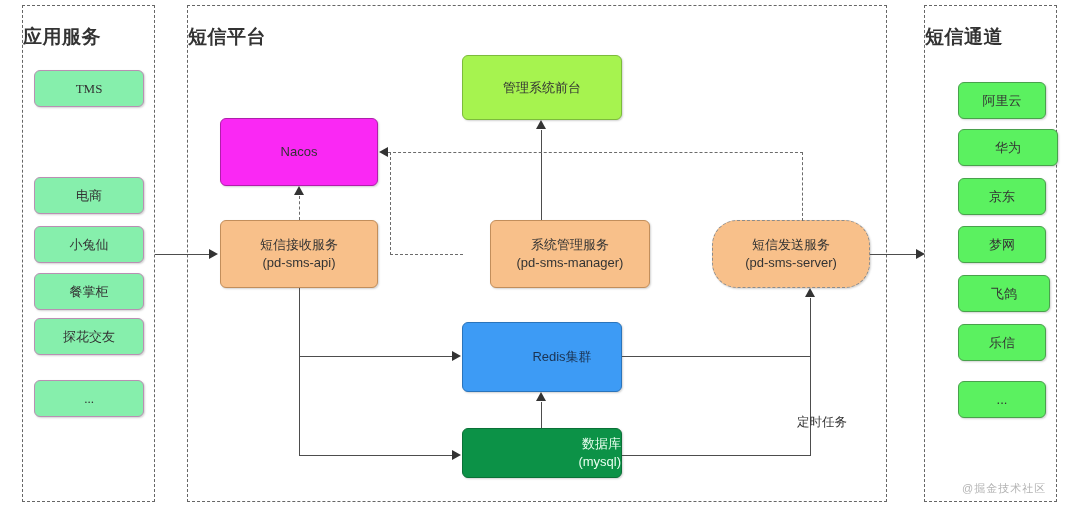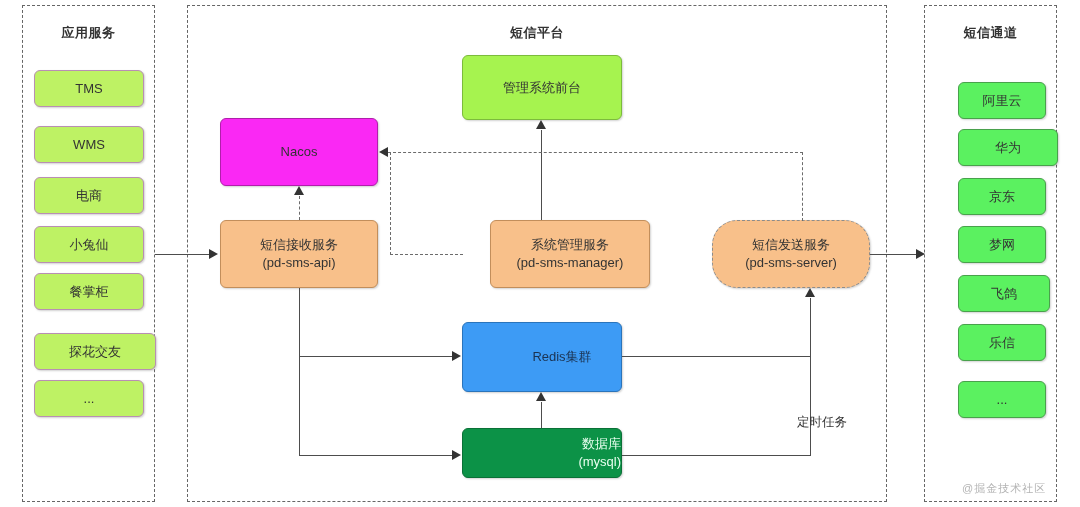--- a/index.html
+++ b/index.html
@@ -17,43 +17,42 @@
   }
   .panel{
     position:absolute;
     border:1.5px dashed #666666;
     background:transparent;
     box-sizing:border-box;
   }
   .panel-title{
     position:absolute;
     width:100%;
-    text-align:center;
     font-weight:bold;
-    font-size:13px;
+    font-size:19px;
     color:#333333;
     letter-spacing:0.5px;
   }
   .node{
     position:absolute;
     box-sizing:border-box;
     display:flex;
     flex-direction:column;
     align-items:center;
     justify-content:center;
     text-align:center;
     border-radius:6px;
     font-size:13px;
     line-height:1.35;
     color:#333333;
     border:1.3px solid #8c8c8c;
     box-shadow:1px 1px 2px rgba(0,0,0,0.18);
   }
   .node .sub{display:block;}
-  .node.pink{background:#bef264;border-color:#b98fb3;}
+  .node.pink{background:#86efac;border-color:#b98fb3;font-family:Liberation Serif, serif;}
   .node.green{background:#5BF160;border-color:#49a14c;}
   .node.lime{background:#A6F34F;border-color:#7cbb3c;}
   .node.magenta{background:#FA28F4;border-color:#b01fab;}
   .node.orange{background:#F8C08A;border-color:#c28e5b;}
   .node.blue{background:#3D9BF5;border-color:#2a74bb;color:#1b3352;padding-left:40px;}
   .node.dbgreen{background:#0C9247;border-color:#0a7137;color:#eafff0;}
   .node.dashed{border-style:dashed;border-color:#8c8c8c;border-radius:25px;}
   .edge{position:absolute;background:#4d4d4d;}
   .edge.h{height:1.4px;}
   .edge.v{width:1.4px;}
@@ -80,33 +79,30 @@
 
 <div id="canvas">
 
   <div class="panel" style="left:22px;top:5px;width:133px;height:497px;">
     <div class="panel-title" style="top:18px;">应用服务</div>
   </div>
 
   <div class="node pink" style="left:34px;top:70px;width:110px;height:37px;">
     <span>TMS</span>
   </div>
-  <div class="node pink" style="left:34px;top:126px;width:110px;height:37px;">
-    <span>WMS</span>
-  </div>
   <div class="node pink" style="left:34px;top:177px;width:110px;height:37px;">
     <span>电商</span>
   </div>
   <div class="node pink" style="left:34px;top:226px;width:110px;height:37px;">
     <span>小兔仙</span>
   </div>
   <div class="node pink" style="left:34px;top:273px;width:110px;height:37px;">
     <span>餐掌柜</span>
   </div>
-  <div class="node pink" style="left:34px;top:333px;width:122px;height:37px;">
+  <div class="node pink" style="left:34px;top:318px;width:110px;height:37px;">
     <span>探花交友</span>
   </div>
   <div class="node pink" style="left:34px;top:380px;width:110px;height:37px;">
     <span>...</span>
   </div>
 
   <div class="panel" style="left:187px;top:5px;width:700px;height:497px;">
     <div class="panel-title" style="top:18px;">短信平台</div>
   </div>
 

